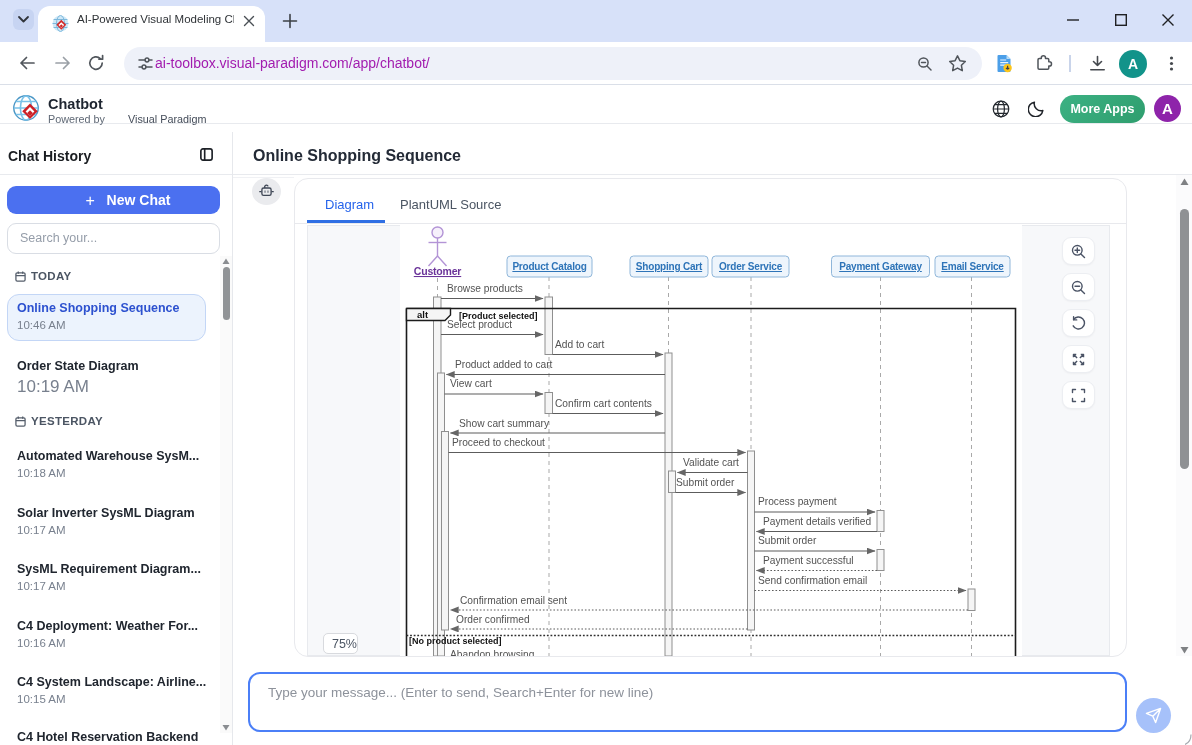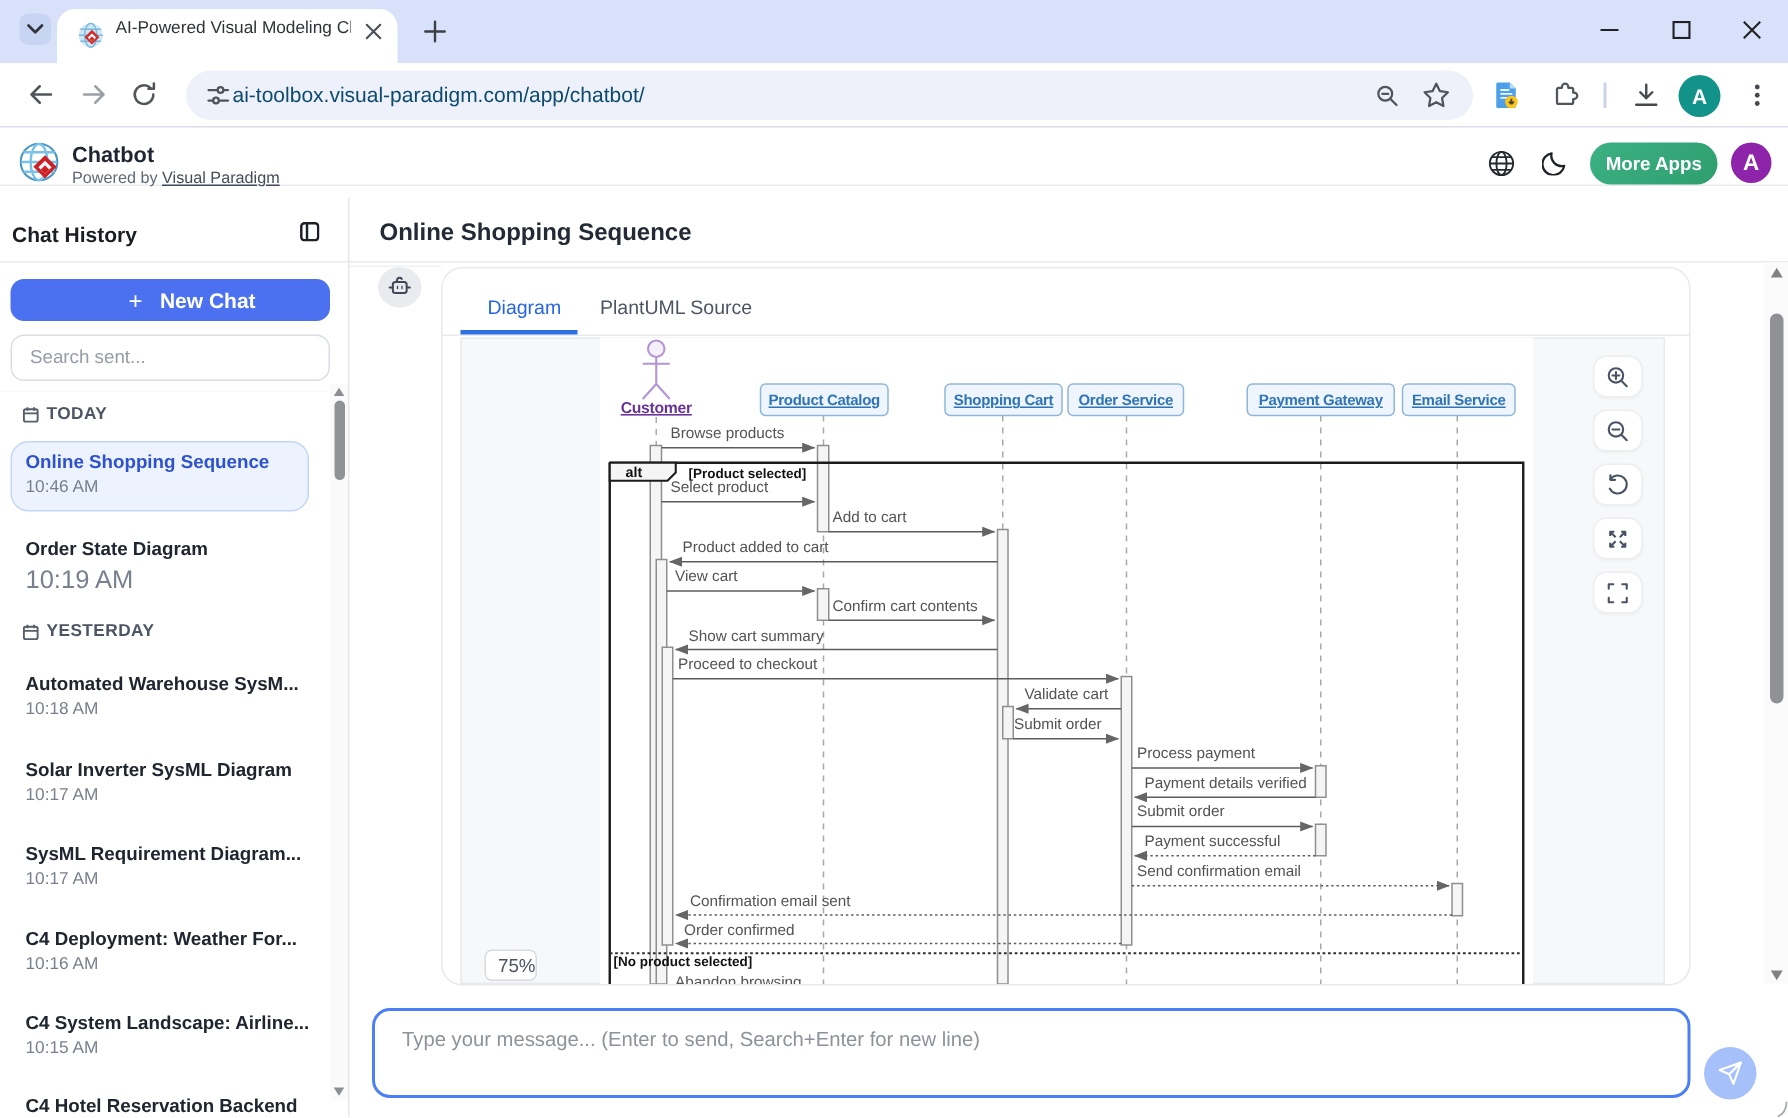--- a/index.html
+++ b/index.html
@@ -63,21 +63,21 @@
       <path d="M16.2 10 a6.2 6.2 0 1 1 -1.9 -4.4" fill="none" stroke="#51565c" stroke-width="1.7" stroke-linecap="round"></path>
       <path d="M16.6 2.6 V6.2 H13" fill="none" stroke="#51565c" stroke-width="1.7" stroke-linecap="round" stroke-linejoin="round"></path>
     </svg>
 
   <div class="abs" style="left:124px;top:5px;width:858px;height:33px;border-radius:17px;background:#eef1f9;"></div>
   <svg class="abs" style="left:137px;top:13px" width="17" height="17" viewBox="0 0 17 17" fill="none" stroke="#50555b" stroke-width="1.5" stroke-linecap="round">
       <path d="M2 5 H8 M12 5 H15 M2 12 H5 M9 12 H15"></path>
       <circle cx="10" cy="5" r="1.9"></circle>
       <circle cx="7" cy="12" r="1.9"></circle>
     </svg>
-  <div class="abs" style="left:155px;top:13px;font-size:14px;color:#0c4a6e;">ai-toolbox.visual-paradigm.com/app/chatbot/</div>
+  <div class="abs" style="left:155px;top:13px;font-size:14px;color:#a21caf;">ai-toolbox.visual-paradigm.com/app/chatbot/</div>
   <svg class="abs" style="left:916px;top:13px" width="18" height="18" viewBox="0 0 18 18" fill="none" stroke="#50555b" stroke-width="1.5" stroke-linecap="round">
       <circle cx="7.5" cy="7.5" r="4.6"></circle>
       <path d="M11 11 L15 15"></path>
       <path d="M5.5 7.5 H9.5"></path>
     </svg>
   <svg class="abs" style="left:948px;top:12px" width="19" height="19" viewBox="0 0 19 19">
       <path d="M9.5 1.8 L11.9 6.7 L17.3 7.5 L13.4 11.3 L14.3 16.7 L9.5 14.1 L4.7 16.7 L5.6 11.3 L1.7 7.5 L7.1 6.7 Z" fill="none" stroke="#50555b" stroke-width="1.5" stroke-linejoin="round"></path>
     </svg>
 
   <svg class="abs" style="left:995px;top:12px" width="19" height="19" viewBox="0 0 19 19">
@@ -117,21 +117,21 @@
         <ellipse cx="13" cy="13" rx="5.6" ry="12"></ellipse>
         <path d="M1 13 h24 M2.6 6.5 h20.8 M2.6 19.5 h20.8"></path>
       </g>
     <g transform="translate(17,16.2) rotate(45)">
         <rect x="-5.5" y="-5.5" width="11" height="11" fill="#cc2127"></rect>
         <rect x="-2.9" y="-2.9" width="6.2" height="6.2" fill="#fff"></rect>
         <rect x="-0.7" y="-0.7" width="4" height="4" fill="#cc2127"></rect>
       </g>
   </svg>
   <div class="abs" style="left:48px;top:10px;font-size:14.5px;font-weight:700;color:#1e2530;">Chatbot</div>
-  <div class="abs" style="left:48px;top:26.5px;font-size:10.8px;color:#5f6875;">Powered by <span style="color:#444c59;text-decoration:underline;">Visual Paradigm</span></div>
+  <div class="abs" style="left:48px;top:26.5px;font-size:10.8px;color:#5f6875;">Powered by <span style="color:#444c59;margin-left:20px;">Visual Paradigm</span></div>
 
   <svg class="abs" style="left:992px;top:14px" width="18" height="18" viewBox="0 0 19 19" fill="none" stroke="#24292f" stroke-width="1.3">
       <circle cx="9.5" cy="9.5" r="8.2"></circle>
       <ellipse cx="9.5" cy="9.5" rx="3.6" ry="8.2"></ellipse>
       <path d="M1.3 9.5 h16.4 M2.5 5 h14 M2.5 14 h14"></path>
     </svg>
 
   <svg class="abs" style="left:1028px;top:13px" width="18" height="18" viewBox="0 0 18 18">
       <path d="M14.8 11.6 A7 7 0 0 1 6.4 3.2 A7.3 7.3 0 1 0 14.8 11.6 Z" fill="none" stroke="#1f2329" stroke-width="1.5" stroke-linejoin="round"></path>
     </svg>
@@ -148,21 +148,21 @@
     <path d="M5.4 1 V14"></path>
   </svg>
 <div class="abs" style="left:253px;top:147px;font-size:16px;font-weight:700;color:#232a36;">Online Shopping Sequence</div>
 
 <div class="abs" style="left:232px;top:132px;width:1px;height:613px;background:#e6e8ec;"></div>
 
 <div class="abs" id="sidebar" style="left:0;top:176px;width:232px;height:569px;background:#fff;">
 
   <div class="abs" style="left:7px;top:10px;width:213px;height:28px;border-radius:9px;background:#4b70f0;color:#fff;text-align:center;font-size:14px;font-weight:700;line-height:28px;padding-left:29px;"><span style="font-weight:400;font-size:16px;position:relative;top:0.5px;">+</span>&nbsp;&nbsp; New Chat</div>
 
-  <div class="abs" style="left:7px;top:47px;width:213px;height:31px;border-radius:9px;border:1px solid #d9dde4;background:#fff;font-size:12.5px;color:#959da9;line-height:29px;padding-left:12px;">Search sent...</div>
+  <div class="abs" style="left:7px;top:47px;width:213px;height:31px;border-radius:9px;border:1px solid #d9dde4;background:#fff;font-size:12.5px;color:#959da9;line-height:29px;padding-left:12px;">Search your...</div>
 
   <div class="abs" style="left:0;top:84.5px;width:232px;height:1px;background:#e8eaee;"></div>
 </div>
 
 <div class="abs" id="chatlist" style="left:0;top:261px;width:220px;height:484px;overflow:hidden;background:#fff;">
 
   <svg class="abs" style="left:15px;top:10px" width="11" height="11" viewBox="0 0 12 12" fill="none" stroke="#555e6b" stroke-width="1.4">
       <rect x="1" y="2" width="10" height="9" rx="1.4"></rect>
       <path d="M1 5 H11 M3.6 0.6 V3 M8.4 0.6 V3"></path>
     </svg>

